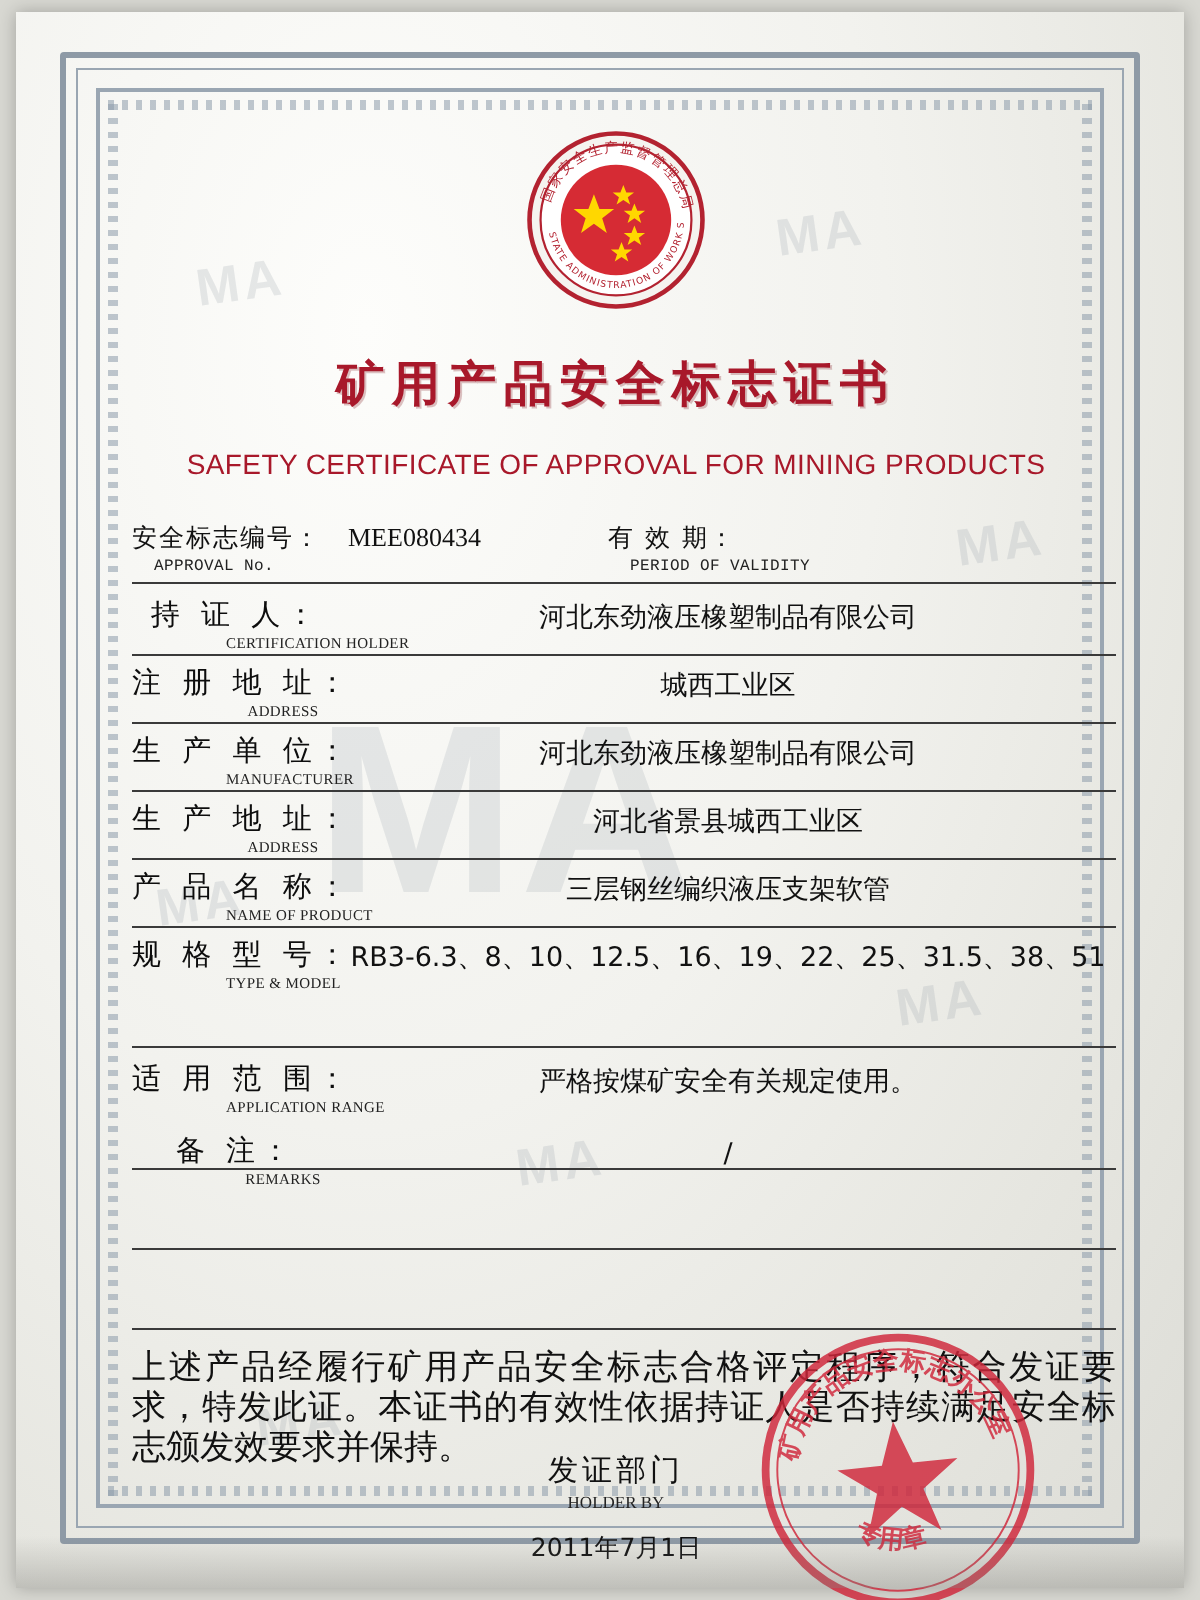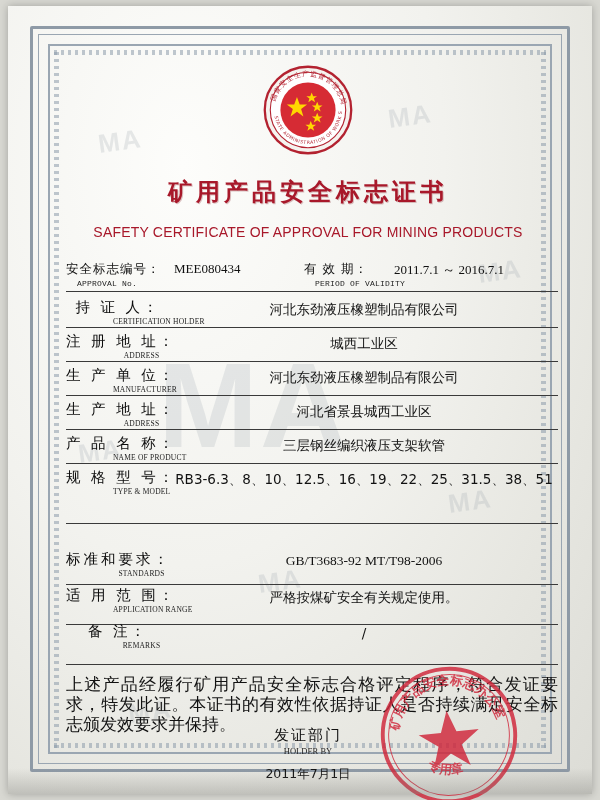--- a/index.html
+++ b/index.html
@@ -336,21 +336,20 @@
         <div class="tl-block" style="left:0px; top:0px;">
           <span class="lbl-cn">安全标志编号：</span>
           <span class="lbl-en">APPROVAL No.</span>
         </div>
         <div class="tl-block val" style="left:108px; top:0px;">MEE080434</div>
 
         <div class="tl-block" style="left:238px; top:0px;">
           <span class="lbl-cn">有 效 期：</span>
           <span class="lbl-en">PERIOD OF VALIDITY</span>
         </div>
-        <div class="tl-block val" style="left:328px; top:0px;">2011.7.1 ～ 2016.7.1</div>
       </div>
 
       <div class="fields">
 
         <div class="sep" style="top:-6px;"></div>
 
         <div class="field">
           <div class="label">
             <div class="cn">持 证 人：</div>
             <div class="en">CERTIFICATION HOLDER</div>
@@ -397,27 +396,20 @@
 
         <div class="field" style="min-height:56px;">
           <div class="label">
             <div class="cn">规 格 型 号：</div>
             <div class="en">TYPE &amp; MODEL</div>
           </div>
           <div class="value">RB3-6.3、8、10、12.5、16、19、22、25、31.5、38、51</div>
         </div>
         <div class="sep" style="top:226px;"></div>
 
-        <div class="field" style="margin-top:26px;">
-          <div class="label">
-            <div class="cn">标准和要求：</div>
-            <div class="en">STANDARDS</div>
-          </div>
-          <div class="value mono">GB/T3683-92 MT/T98-2006</div>
-        </div>
         <div class="sep" style="top:287px;"></div>
 
         <div class="field" style="margin-top:6px;">
           <div class="label">
             <div class="cn">适 用 范 围：</div>
             <div class="en">APPLICATION RANGE</div>
           </div>
           <div class="value">严格按煤矿安全有关规定使用。</div>
         </div>
         <div class="sep" style="top:327px;"></div>

